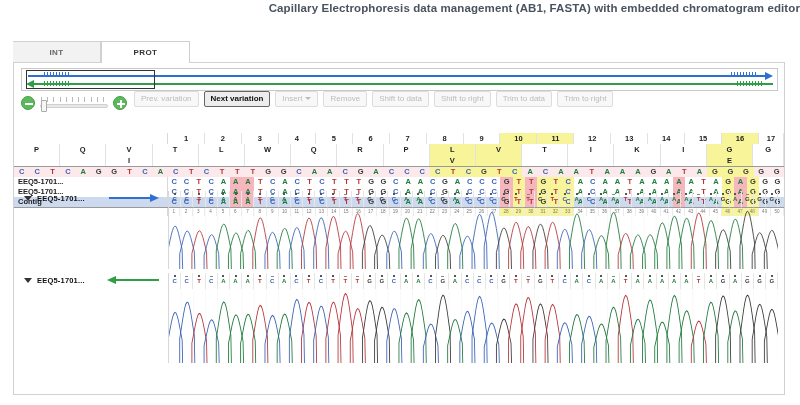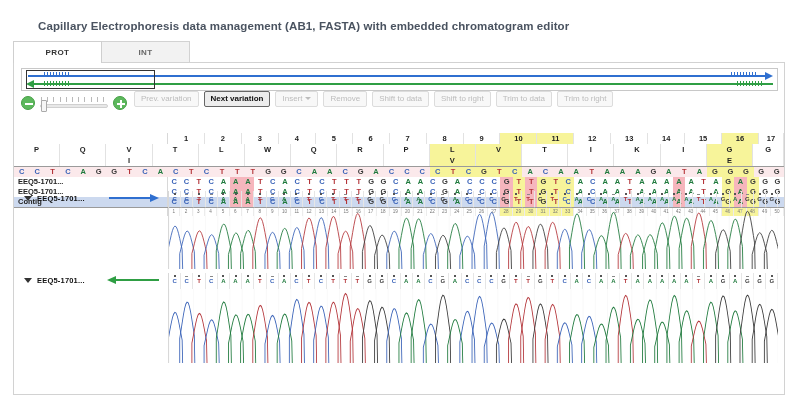--- a/index.html
+++ b/index.html
@@ -5,25 +5,25 @@
   html,body{margin:0;padding:0;}
   body{
     width:800px;height:405px;overflow:hidden;
     background:#ffffff;
     font-family:"Liberation Sans", sans-serif;
     color:#333;
   }
   .page{position:relative;width:800px;height:405px;}
 
   .title{
-    text-align:left;
+    text-align:right;
     font-size:11.5px;
     font-weight:bold;
     color:#4a5360;
-    padding-top:20px;
+    padding-top:2px;
     letter-spacing:.1px;
     margin-left:38px;
   }
 
   
   .tabbar{
     position:absolute;left:13px;top:41px;width:774px;height:22px;
     display:flex;align-items:flex-end;
   }
   .tab{
@@ -169,22 +169,22 @@
   .gridcol{stroke:#ececec;stroke-width:.5;}
 </style>
 </head>
 <body>
 
 <div class="page">
 
   <div class="title">Capillary Electrophoresis data management (AB1, FASTA) with embedded chromatogram editor</div>
 
   <div class="tabbar">
+    <div class="tab inactive">INT</div>
     <div class="tab active">PROT</div>
-    <div class="tab inactive">INT</div>
   </div>
 
   <div class="panel">
 
     <div class="overview">
       <div class="ov-track">
         <div class="ov-line fwd"></div>
         <div class="ov-line rev"></div>
         <div class="ov-arrow fwd"></div>
         <div class="ov-arrow rev"></div>

